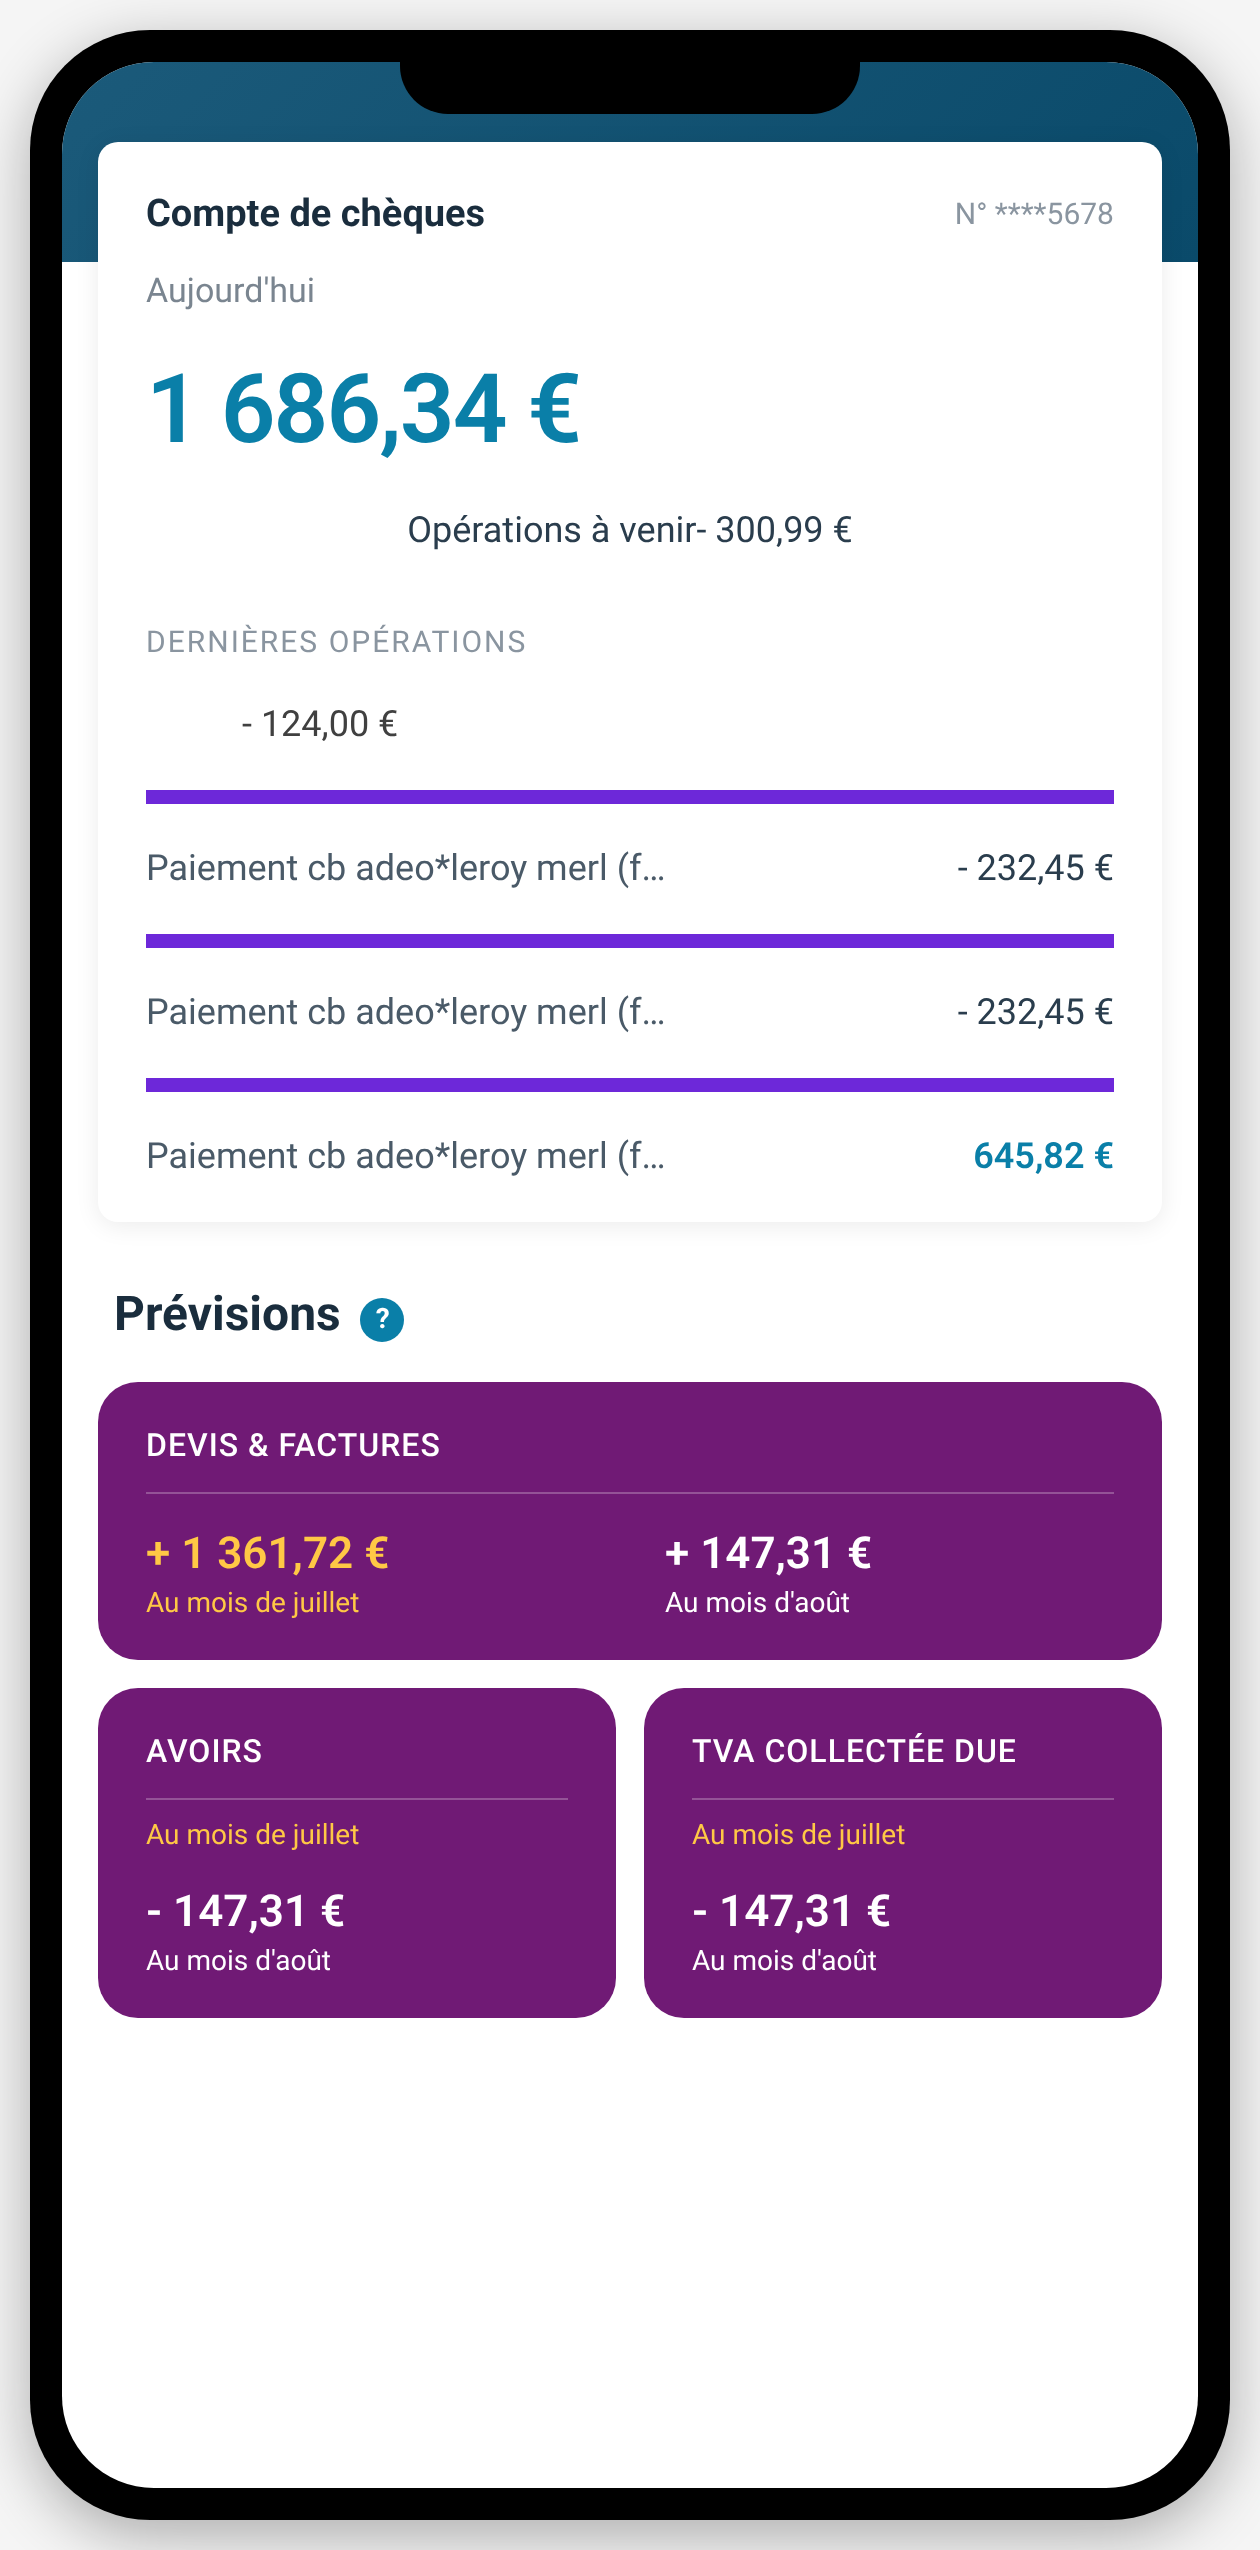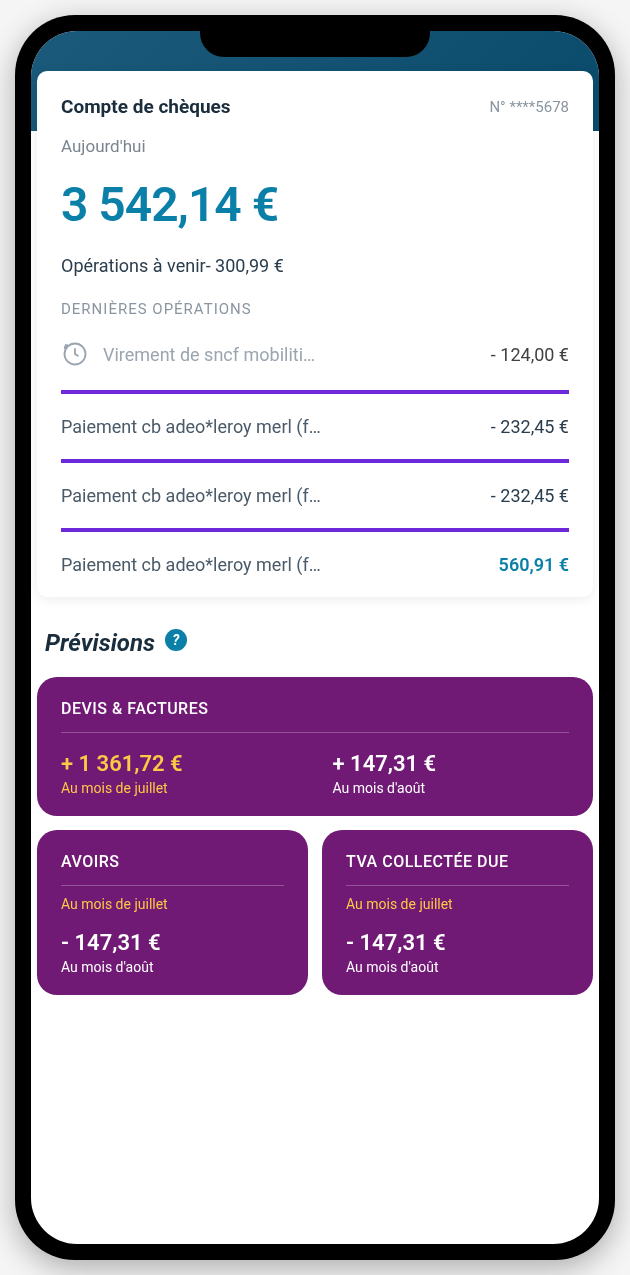--- a/index.html
+++ b/index.html
@@ -42,21 +42,21 @@
   }
   .screen-top {
     height: 100px;
     background: linear-gradient(135deg, #1b5a7a 0%, #0a4a6a 100%);
   }
   .content {
     position: absolute;
     top: 0;
     left: 0;
     right: 0;
-    padding: 0 6px;
+    padding: 0 18px;
   }
   .card {
     background: #fff;
     border-radius: 10px;
     padding: 24px 24px 0 24px;
     margin-top: 40px;
     box-shadow: 0 2px 12px rgba(0,0,0,0.08);
   }
   .card-header {
     display: flex;
@@ -80,38 +80,38 @@
   }
   .balance {
     font-size: 48px;
     font-weight: 600;
     color: #0a7fa8;
     margin-bottom: 22px;
     letter-spacing: -1px;
   }
   .pending-row {
     display: flex;
-    justify-content: flex-start;
+    justify-content: center;
     align-items: center;
     font-size: 18px;
     color: #2a3d4d;
-    margin-bottom: 24px;
+    margin-bottom: 36px;
   }
   .section-label {
     font-size: 15px;
     letter-spacing: 1px;
     color: #8a95a0;
     margin-bottom: 14px;
   }
   .op-row {
     display: flex;
     align-items: center;
     justify-content: space-between;
     padding: 22px 0;
-    border-top: 4px solid #6d28d9;
+    border-top: 7px solid #6d28d9;
     font-size: 18px;
     color: #4a5a68;
     cursor: pointer;
   }
   .op-row.first { border-top: none; padding-top: 8px; }
   .op-left {
     display: flex;
     align-items: center;
     gap: 14px;
     flex: 1;
@@ -130,24 +130,23 @@
   }
   .op-amount.faded { color: #404040; margin-left: 48px; }
   .op-amount.positive { color: #0a7fa8; font-weight: 600; }
   .clock-icon {
     width: 28px;
     height: 28px;
     flex-shrink: 0;
   }
   .forecasts-header {
     display: flex;
-    align-items: flex-start;
+    align-items: flex-end;
     gap: 10px;
     margin: 32px 8px 20px 8px;
-    font-style: italic;
   }
   .forecasts-title {
     font-size: 24px;
     font-weight: 700;
     color: #1a2d3d;
   }
   .help-badge {
     width: 22px;
     height: 22px;
     border-radius: 50%;
@@ -210,39 +209,30 @@
   <div class="screen">
     <div class="screen-top"></div>
     <div class="content">
 
       <div class="card">
         <div class="card-header">
           <div class="account-title">Compte de chèques</div>
           <div class="account-number">N° ****5678</div>
         </div>
         <div class="today-label">Aujourd'hui</div>
-        <div class="balance">3 542,14 €</div>
+        <div class="balance">1 686,34 €</div>
 
         <div class="pending-row">
           <span>Opérations à venir</span>
           <span>- 300,99 €</span>
         </div>
 
         <div class="section-label">DERNIÈRES OPÉRATIONS</div>
 
         <div class="op-row first">
-          <div class="op-left">
-            <svg class="clock-icon" viewBox="0 0 24 24" fill="none" stroke="#9aa5b0" stroke-width="1.6">
-              <circle cx="12" cy="12" r="9"></circle>
-              <path d="M12 7v5l3 2"></path>
-              <path d="M3.5 6.5a10 10 0 0 1 2-2" stroke-linecap="round"></path>
-              <path d="M4.2 4.2l-1 2.8" stroke-linecap="round"></path>
-            </svg>
-            <span class="op-label faded">Virement de sncf mobiliti…</span>
-          </div>
           <span class="op-amount faded">- 124,00 €</span>
         </div>
 
         <div class="op-row">
           <div class="op-left">
             <span class="op-label">Paiement cb adeo*leroy merl (f…</span>
           </div>
           <span class="op-amount">- 232,45 €</span>
         </div>
 
@@ -250,21 +240,21 @@
           <div class="op-left">
             <span class="op-label">Paiement cb adeo*leroy merl (f…</span>
           </div>
           <span class="op-amount">- 232,45 €</span>
         </div>
 
         <div class="op-row">
           <div class="op-left">
             <span class="op-label">Paiement cb adeo*leroy merl (f…</span>
           </div>
-          <span class="op-amount positive">560,91 €</span>
+          <span class="op-amount positive">645,82 €</span>
         </div>
       </div>
 
       <div class="forecasts-header">
         <div class="forecasts-title">Prévisions</div>
         <div class="help-badge">?</div>
       </div>
 
       <div class="tile-row">
         <div class="tile full">

